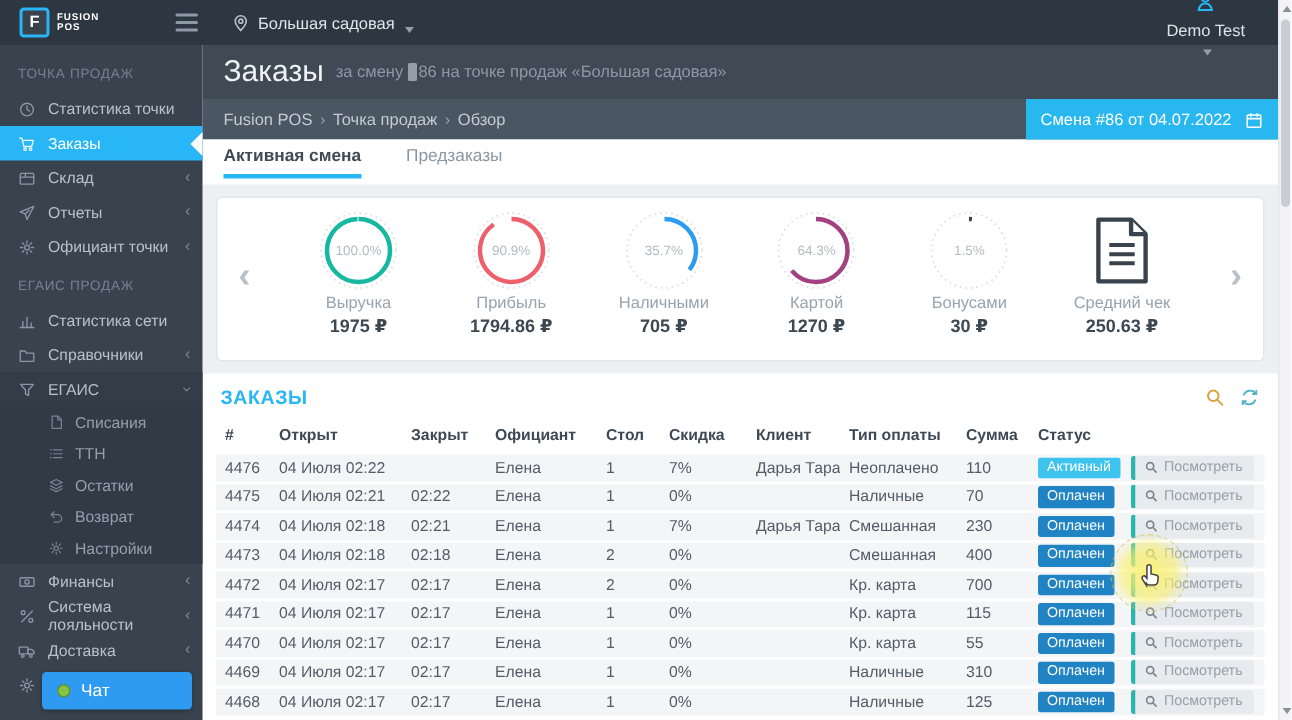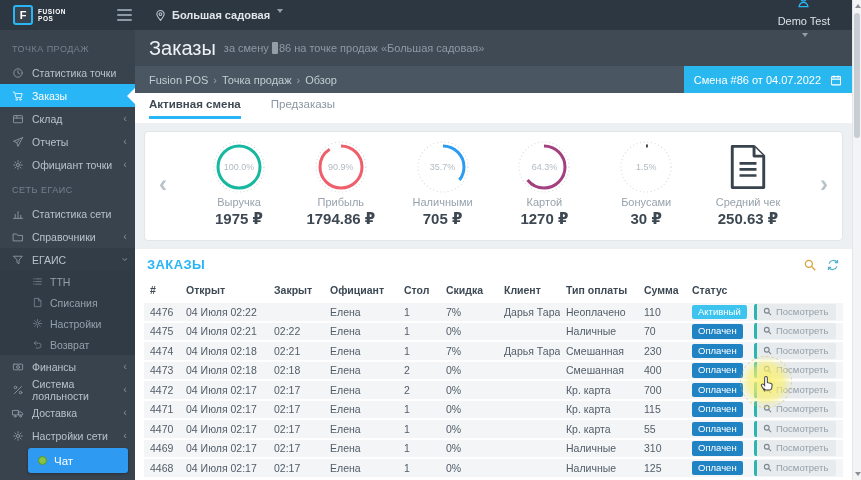--- a/index.html
+++ b/index.html
@@ -7,21 +7,21 @@
   .screen{position:absolute;inset:0;}
 
   
   .topbar{position:absolute;left:0;top:0;width:852px;height:30px;background:#2d3741;display:flex;align-items:center;z-index:5;}
   .brand{display:flex;align-items:center;gap:5px;padding-left:13px;width:117px;box-sizing:border-box;cursor:pointer;}
   .logo-sq{width:16px;height:16px;border:2px solid #29b6f6;border-radius:3px;background:#39434d;color:#fff;font-size:11px;font-weight:bold;display:flex;align-items:center;justify-content:center;}
   .brand-text{display:flex;flex-direction:column;line-height:7px;}
   .brand-text span{color:#fff;font-size:6.5px;font-weight:bold;letter-spacing:.6px;}
   .hamburger{width:15px;display:flex;flex-direction:column;gap:3px;cursor:pointer;margin-right:22px;}
   .hamburger i{display:block;height:2px;background:#8d9aa5;border-radius:1px;}
-  .loc{display:flex;align-items:flex-start;gap:5px;color:#dfe6ea;font-size:11px;cursor:pointer;font-weight:bold;}
+  .loc{display:flex;align-items:flex-end;gap:5px;color:#dfe6ea;font-size:11px;cursor:pointer;}
   .user{margin-left:auto;display:flex;align-items:center;gap:6px;color:#dbe2e7;font-size:11px;padding-right:22px;cursor:pointer;flex-direction:column;}
   .caret{width:0;height:0;border-left:3.5px solid transparent;border-right:3.5px solid transparent;border-top:4px solid #93a0aa;margin-left:2px;}
 
   
   .sidebar{position:absolute;left:0;top:30px;width:135px;bottom:0;background:#39434e;z-index:4;padding-top:5px;box-sizing:border-box;}
   .side-section{color:#74828e;font-size:9px;letter-spacing:.5px;padding:9px 12px 6px;height:11px;}
   .side-item{position:relative;display:flex;align-items:center;gap:8px;height:23px;padding:0 8px 0 12px;color:#b7c2cb;font-size:10.5px;cursor:pointer;}
   .side-item .sicon{width:12px;height:12px;color:#8b98a3;flex:0 0 12px;display:flex;align-items:center;}
   .side-item .chev{margin-left:auto;color:#7d8a95;font-size:11px;line-height:1;}
   .side-item .chev.down{display:inline-block;transform:rotate(-90deg);}
@@ -55,21 +55,21 @@
   .stats-wrap{height:126px;background:#edf0f2;padding:8px 9px;box-sizing:border-box;}
   .stats-card{position:relative;height:100%;background:#fff;border:1px solid #e1e6e9;border-radius:4px;box-sizing:border-box;}
   .car-arrow{position:absolute;top:50%;margin-top:-14px;font-size:24px;font-weight:bold;color:#b9c2c8;cursor:pointer;line-height:1;}
   .car-arrow.left{left:14px;}
   .car-arrow.right{right:14px;}
   #stats-row{display:flex;justify-content:space-between;padding:8px 44px 0;}
   .stat{display:flex;flex-direction:column;align-items:center;width:100px;}
   .donut{position:relative;width:54px;height:54px;}
   .donut .pct{position:absolute;inset:0;display:flex;align-items:center;justify-content:center;font-size:9px;color:#b2bbc2;}
   .stat .slabel{color:#97a3ad;font-size:11px;margin-top:2px;}
-  .stat .sval{color:#3d4852;font-size:15px;font-weight:bold;margin-top:2px;}
+  .stat .sval{color:#3d4852;font-size:12px;font-weight:bold;margin-top:2px;}
   .docicon{width:54px;height:54px;display:flex;align-items:center;justify-content:center;}
 
   
   .orders{padding:0 9px;}
   .orders-head{display:flex;align-items:center;justify-content:space-between;padding:8px 3px 7px;}
   .orders-title{color:#29b6f6;font-size:13px;font-weight:bold;letter-spacing:.4px;}
   .orders-icons{display:flex;gap:9px;align-items:center;}
   .orders-icons .oicon{cursor:pointer;display:flex;}
   .trow{display:grid;grid-template-columns:36px 88px 56px 74px 42px 58px 62px 78px 48px 62px 1fr;align-items:center;}
   .thead{background:#fff;font-weight:bold;color:#3d4954;font-size:10.5px;height:22px;border-bottom:2px solid #fff;}
@@ -179,21 +179,21 @@
         <div class="side-item">
           <span class="sicon">
             <svg width="12" height="12" viewBox="0 0 16 16" fill="none" stroke="currentColor" stroke-width="1.2" stroke-linecap="round" stroke-linejoin="round">
               <circle cx="8" cy="8" r="2.1"></circle>
               <path d="M8 2.2v1.9M8 11.9v1.9M2.2 8h1.9M11.9 8h1.9M3.9 3.9l1.3 1.3M10.8 10.8l1.3 1.3M12.1 3.9l-1.3 1.3M5.2 10.8l-1.3 1.3"></path>
             </svg>
           </span>
           <span>Официант точки</span>
           <span class="chev">‹</span>
         </div>
-        <div class="side-section">СЕТЬ ЕГАИС</div>
+        <div class="side-section">ЕГАИС ПРОДАЖ</div>
         <div class="side-item">
           <span class="sicon">
             <svg width="12" height="12" viewBox="0 0 16 16" fill="none" stroke="currentColor" stroke-width="1.2" stroke-linecap="round" stroke-linejoin="round">
               <path d="M2 13.8h12M4.3 13.8V8.4M8 13.8V4.8M11.7 13.8V9.8"></path>
             </svg>
           </span>
           <span>Статистика сети</span>
         </div>
         <div class="side-item">
           <span class="sicon">
@@ -205,55 +205,64 @@
           <span class="chev">‹</span>
         </div>
         <div class="side-item expanded">
           <span class="sicon">
             <svg width="12" height="12" viewBox="0 0 16 16" fill="none" stroke="currentColor" stroke-width="1.2" stroke-linecap="round" stroke-linejoin="round">
               <path d="M2.3 3h11.4L9.4 8v4.8l-2.8-1.4V8z"></path>
             </svg>
           </span>
           <span>ЕГАИС</span>
           <span class="chev down">‹</span>
-        </div>
-        <div class="side-sub">
-          <span class="sicon">
-            <svg width="11" height="11" viewBox="0 0 16 16" fill="none" stroke="currentColor" stroke-width="1.2" stroke-linecap="round" stroke-linejoin="round">
-              <path d="M5.4 4.2h8.2M5.4 8h8.2M5.4 11.8h8.2M2.4 4.2h.8M2.4 8h.8M2.4 11.8h.8"></path>
-            </svg>
-          </span>
-          <span>ТТН</span>
         </div>
         <div class="side-sub">
           <span class="sicon">
             <svg width="11" height="11" viewBox="0 0 16 16" fill="none" stroke="currentColor" stroke-width="1.2" stroke-linecap="round" stroke-linejoin="round">
               <path d="M4 2h5.6L13 5.4V14H4z"></path>
               <path d="M9.4 2v3.6H13"></path>
             </svg>
           </span>
           <span>Списания</span>
         </div>
         <div class="side-sub">
           <span class="sicon">
             <svg width="11" height="11" viewBox="0 0 16 16" fill="none" stroke="currentColor" stroke-width="1.2" stroke-linecap="round" stroke-linejoin="round">
-              <circle cx="8" cy="8" r="2.1"></circle>
-              <path d="M8 2.2v1.9M8 11.9v1.9M2.2 8h1.9M11.9 8h1.9M3.9 3.9l1.3 1.3M10.8 10.8l1.3 1.3M12.1 3.9l-1.3 1.3M5.2 10.8l-1.3 1.3"></path>
-            </svg>
-          </span>
-          <span>Настройки</span>
+              <path d="M5.4 4.2h8.2M5.4 8h8.2M5.4 11.8h8.2M2.4 4.2h.8M2.4 8h.8M2.4 11.8h.8"></path>
+            </svg>
+          </span>
+          <span>ТТН</span>
+        </div>
+        <div class="side-sub">
+          <span class="sicon">
+            <svg width="11" height="11" viewBox="0 0 16 16" fill="none" stroke="currentColor" stroke-width="1.2" stroke-linecap="round" stroke-linejoin="round">
+              <path d="M8 2.4l5.6 2.8L8 8 2.4 5.2z"></path>
+              <path d="M2.4 8.6L8 11.4l5.6-2.8M2.4 11.4L8 14.2l5.6-2.8"></path>
+            </svg>
+          </span>
+          <span>Остатки</span>
         </div>
         <div class="side-sub">
           <span class="sicon">
             <svg width="11" height="11" viewBox="0 0 16 16" fill="none" stroke="currentColor" stroke-width="1.2" stroke-linecap="round" stroke-linejoin="round">
               <path d="M3.4 6h6.2a3.6 3.6 0 110 7.2H6"></path>
               <path d="M6 3.2L3.2 6 6 8.8"></path>
             </svg>
           </span>
           <span>Возврат</span>
+        </div>
+        <div class="side-sub">
+          <span class="sicon">
+            <svg width="11" height="11" viewBox="0 0 16 16" fill="none" stroke="currentColor" stroke-width="1.2" stroke-linecap="round" stroke-linejoin="round">
+              <circle cx="8" cy="8" r="2.1"></circle>
+              <path d="M8 2.2v1.9M8 11.9v1.9M2.2 8h1.9M11.9 8h1.9M3.9 3.9l1.3 1.3M10.8 10.8l1.3 1.3M12.1 3.9l-1.3 1.3M5.2 10.8l-1.3 1.3"></path>
+            </svg>
+          </span>
+          <span>Настройки</span>
         </div>
         <div class="side-item">
           <span class="sicon">
             <svg width="12" height="12" viewBox="0 0 16 16" fill="none" stroke="currentColor" stroke-width="1.2" stroke-linecap="round" stroke-linejoin="round">
               <rect x="1.8" y="4.2" width="12.4" height="7.6" rx="1"></rect>
               <circle cx="8" cy="8" r="1.9"></circle>
             </svg>
           </span>
           <span>Финансы</span>
           <span class="chev">‹</span>

